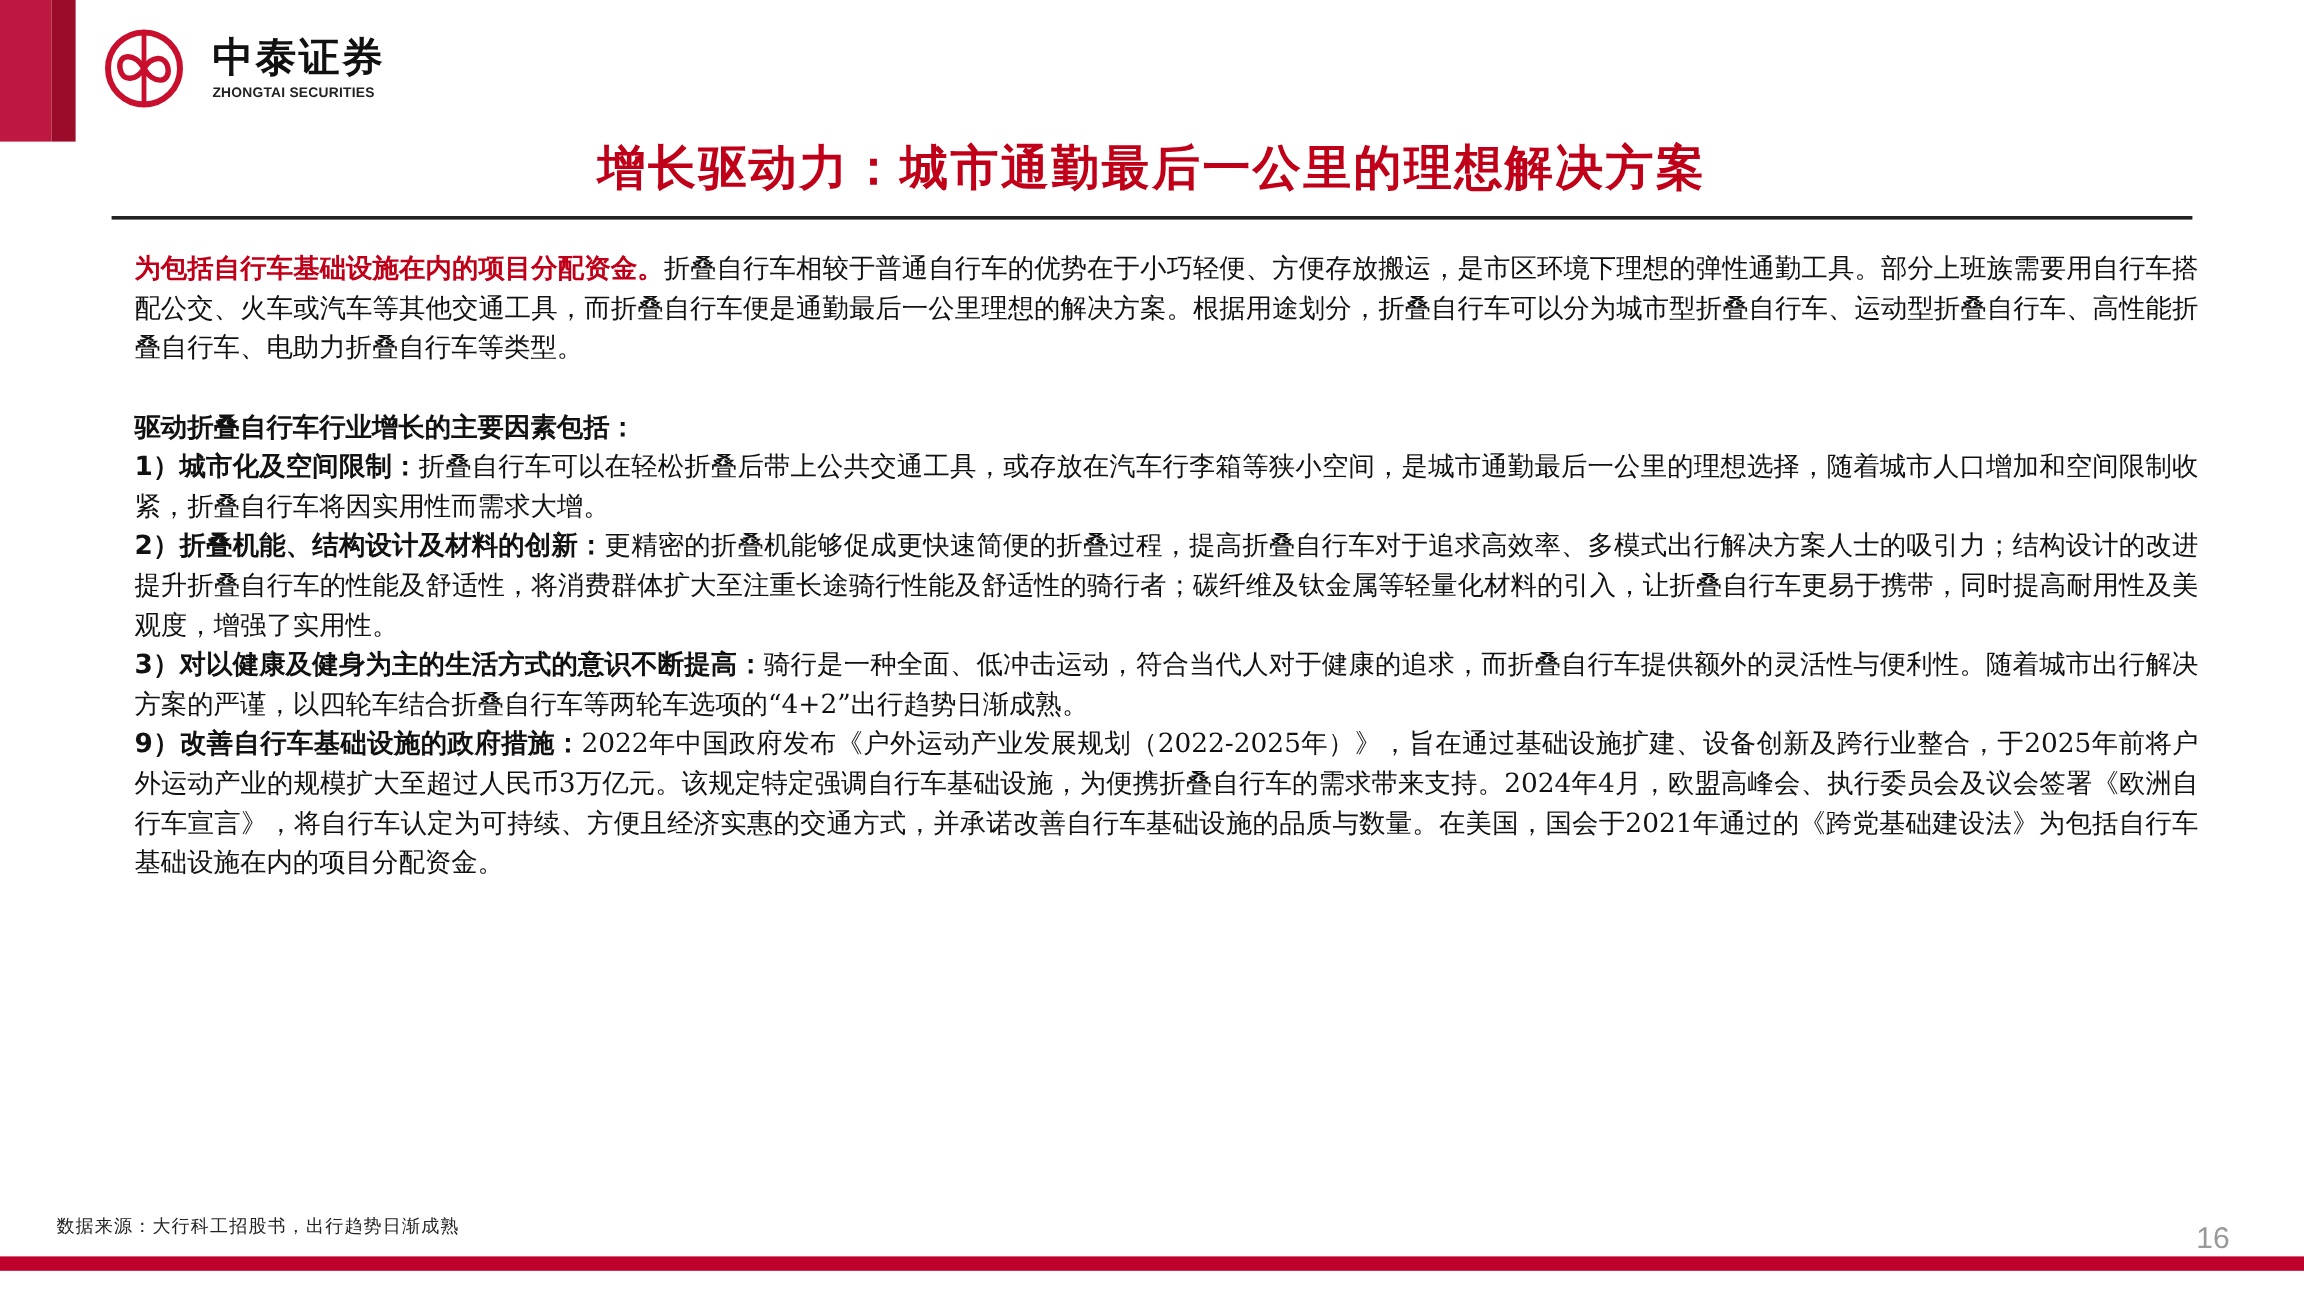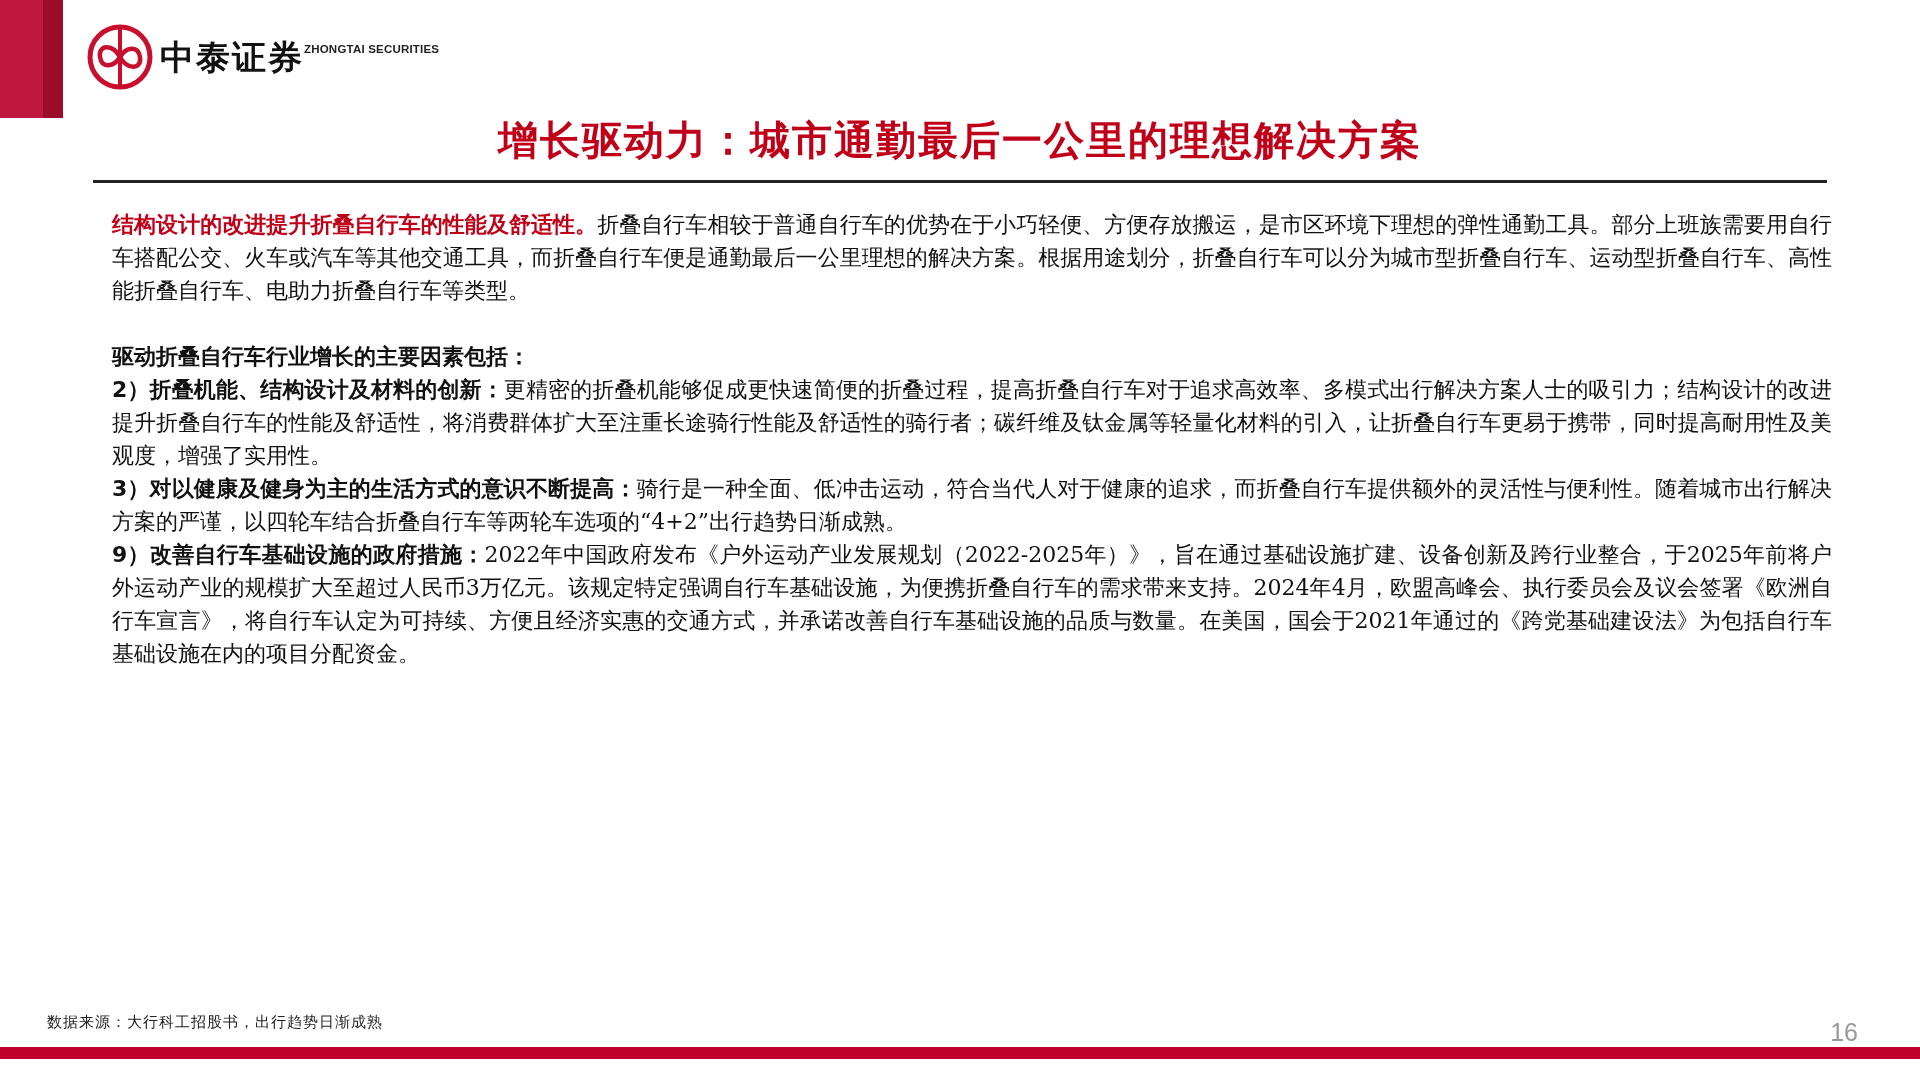--- a/index.html
+++ b/index.html
@@ -4,21 +4,21 @@
   <style>
     * { margin: 0; padding: 0; box-sizing: border-box; }
     html, body { width: 1920px; height: 1080px; background: #ffffff; overflow: hidden; }
     body { position: relative; font-family: "DejaVu Sans", "Liberation Sans", sans-serif; color: #000; }
 
     .brand-bar-light { position: absolute; left: 0; top: 0; width: 43px; height: 118px; background: #be1840; }
     .brand-bar-dark  { position: absolute; left: 43px; top: 0; width: 20px; height: 118px; background: #9a0c2a; }
 
     .logo { position: absolute; left: 86px; top: 22px; height: 70px; display: flex; align-items: center; }
     .logo-mark { width: 68px; height: 68px; }
-    .logo-text { margin-left: 6px; display: flex; flex-direction: row; }
+    .logo-text { margin-left: 23px; display: flex; flex-direction: column; }
     .logo-cn { font-family: "DejaVu Sans", sans-serif; font-weight: bold; font-size: 34px; letter-spacing: 2px; color: #111; line-height: 38px; }
     .logo-en { font-family: "Liberation Sans", sans-serif; font-weight: bold; font-size: 11.5px; color: #222; letter-spacing: 0.2px; line-height: 14px; margin-top: 4px; }
 
     .page-title { position: absolute; left: 0; width: 1920px; top: 112px; text-align: center;
       font-family: Liberation Sans, sans-serif; font-weight: bold; font-size: 40px;
       color: #c00018; letter-spacing: 2px; line-height: 56px; }
     .title-rule { position: absolute; left: 93px; top: 180px; width: 1734px; height: 3px; background: #222; }
 
     .body { position: absolute; left: 112px; top: 208px; width: 1720px;
       font-family: "DejaVu Serif", "Liberation Serif", serif; font-size: 22px; line-height: 33px; color: #111; }
@@ -47,24 +47,27 @@
     <span class="logo-cn">中泰证券</span>
     <span class="logo-en">ZHONGTAI SECURITIES</span>
   </div>
 </div>
 
 <div class="page-title">增长驱动力：城市通勤最后一公里的理想解决方案</div>
 <div class="title-rule"></div>
 
 <div class="body">
   <p>
-    <span class="lead">结构设计的改进提升折叠自行车的性能及舒适性。</span><span>折叠自行车相较于普通自行车的优势在于小巧轻便、方便存放搬运，是市区环境下理想的弹性通勤工具。部分上班族需要用自行车搭配公交、火车或汽车等其他交通工具，而折叠自行车便是通勤最后一公里理想的解决方案。根据用途划分，折叠自行车可以分为城市型折叠自行车、运动型折叠自行车、高性能折叠自行车、电助力折叠自行车等类型。</span>
+    <span class="lead">为包括自行车基础设施在内的项目分配资金。</span><span>折叠自行车相较于普通自行车的优势在于小巧轻便、方便存放搬运，是市区环境下理想的弹性通勤工具。部分上班族需要用自行车搭配公交、火车或汽车等其他交通工具，而折叠自行车便是通勤最后一公里理想的解决方案。根据用途划分，折叠自行车可以分为城市型折叠自行车、运动型折叠自行车、高性能折叠自行车、电助力折叠自行车等类型。</span>
   </p>
   <div class="spacer"></div>
   <p class="bold">驱动折叠自行车行业增长的主要因素包括：</p>
+  <p>
+    <span class="bold">1）城市化及空间限制：</span><span>折叠自行车可以在轻松折叠后带上公共交通工具，或存放在汽车行李箱等狭小空间，是城市通勤最后一公里的理想选择，随着城市人口增加和空间限制收紧，折叠自行车将因实用性而需求大增。</span>
+  </p>
   <p>
     <span class="bold">2）折叠机能、结构设计及材料的创新：</span><span>更精密的折叠机能够促成更快速简便的折叠过程，提高折叠自行车对于追求高效率、多模式出行解决方案人士的吸引力；结构设计的改进提升折叠自行车的性能及舒适性，将消费群体扩大至注重长途骑行性能及舒适性的骑行者；碳纤维及钛金属等轻量化材料的引入，让折叠自行车更易于携带，同时提高耐用性及美观度，增强了实用性。</span>
   </p>
   <p>
     <span class="bold">3）对以健康及健身为主的生活方式的意识不断提高：</span><span>骑行是一种全面、低冲击运动，符合当代人对于健康的追求，而折叠自行车提供额外的灵活性与便利性。随着城市出行解决方案的严谨，以四轮车结合折叠自行车等两轮车选项的“4+2”出行趋势日渐成熟。</span>
   </p>
   <p>
     <span class="bold">9）改善自行车基础设施的政府措施：</span><span>2022年中国政府发布《户外运动产业发展规划（2022-2025年）》，旨在通过基础设施扩建、设备创新及跨行业整合，于2025年前将户外运动产业的规模扩大至超过人民币3万亿元。该规定特定强调自行车基础设施，为便携折叠自行车的需求带来支持。2024年4月，欧盟高峰会、执行委员会及议会签署《欧洲自行车宣言》，将自行车认定为可持续、方便且经济实惠的交通方式，并承诺改善自行车基础设施的品质与数量。在美国，国会于2021年通过的《跨党基础建设法》为包括自行车基础设施在内的项目分配资金。</span>
   </p>
 </div>

